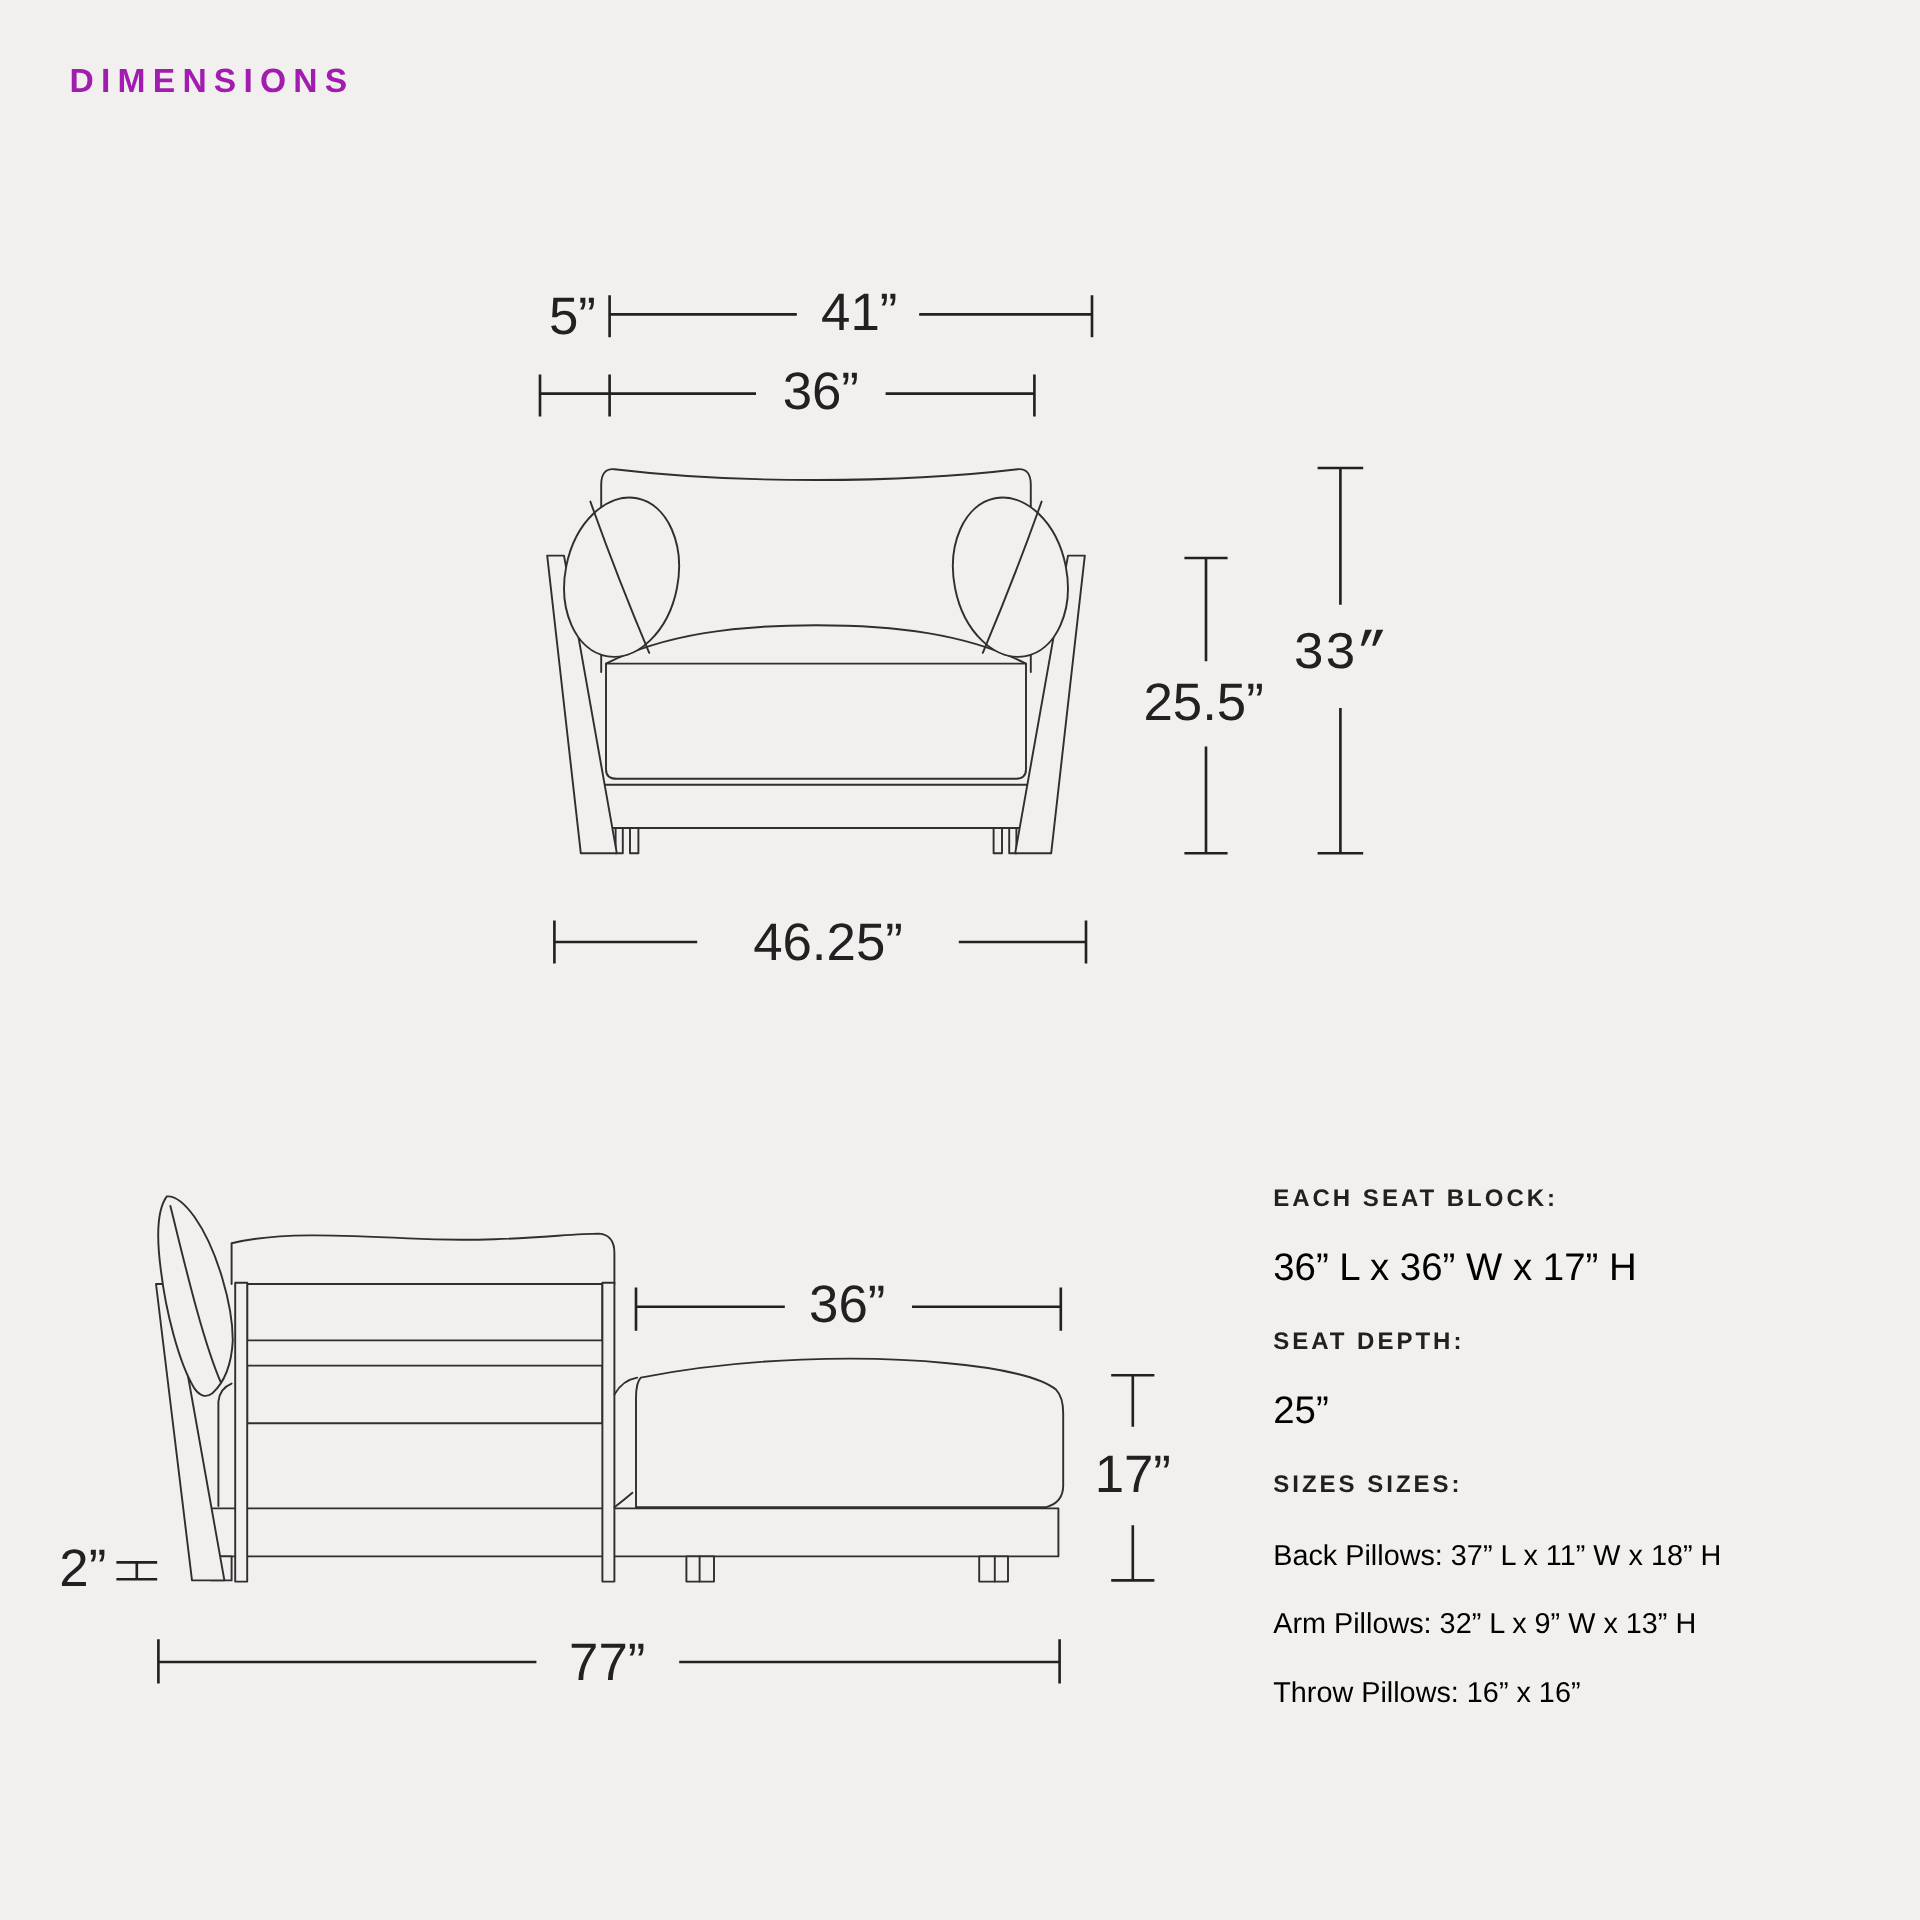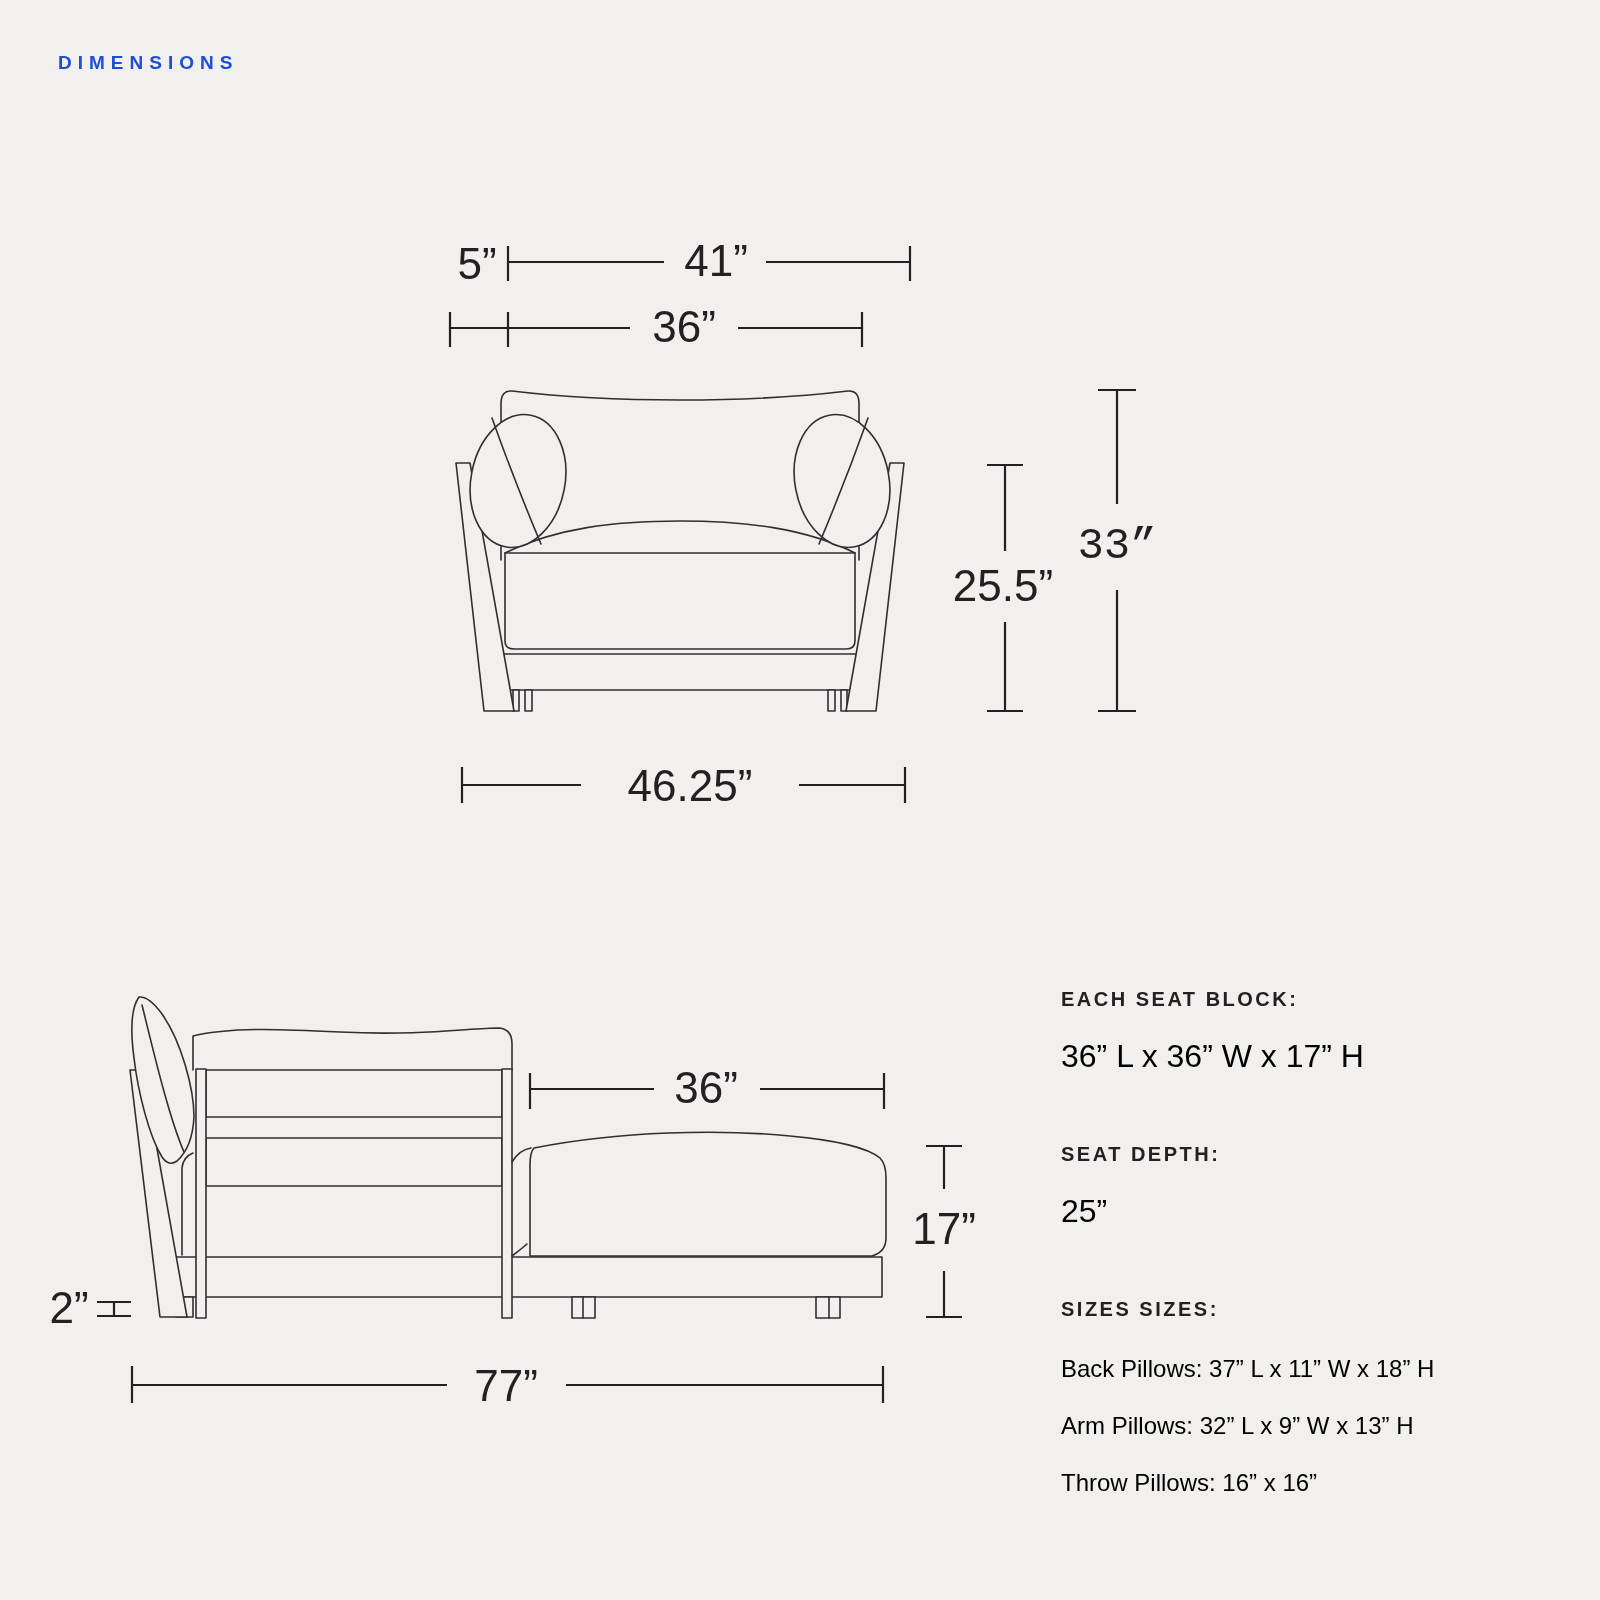--- a/index.html
+++ b/index.html
@@ -8,43 +8,43 @@
     background: #f1f0ee;
     font-family: "Liberation Sans", "DejaVu Sans", sans-serif;
     color: #232021;
     position: relative;
     overflow: hidden;
   }
   .page { position: absolute; inset: 0; }
   .page-title {
     position: absolute;
     left: 58px; top: 52px;
-    font-size: 19px;
+    font-size: 28px;
     font-weight: bold;
     letter-spacing: 6px;
-    color: #1d4ed8;
+    color: #a21caf;
   }
   svg.linework { position: absolute; left: 0; top: 0; width: 1600px; height: 1600px; }
   .furn { fill: none; stroke: #312e30; stroke-width: 1.6; stroke-linejoin: round; stroke-linecap: round; }
   .furn-fill { fill: #f1f0ee; stroke: #312e30; stroke-width: 1.6; stroke-linejoin: round; stroke-linecap: round; }
   .dim { fill: none; stroke: #232021; stroke-width: 2.2; stroke-linecap: butt; }
   .dim-label {
     position: absolute;
     transform: translate(-50%, -50%);
     font-size: 44px;
     white-space: nowrap;
     color: #232021;
   }
   .specs {
     position: absolute;
     left: 1061px; top: 985px;
     width: 500px;
   }
   .spec-group { margin: 0; }
-  .spec-group + .spec-group { margin-top: 64px; }
+  .spec-group + .spec-group { margin-top: 28px; }
   .spec-heading {
     font-size: 20px;
     font-weight: bold;
     letter-spacing: 2.5px;
     line-height: 29px;
     color: #232021;
   }
   .spec-value {
     font-size: 32px;
     line-height: 40px;

